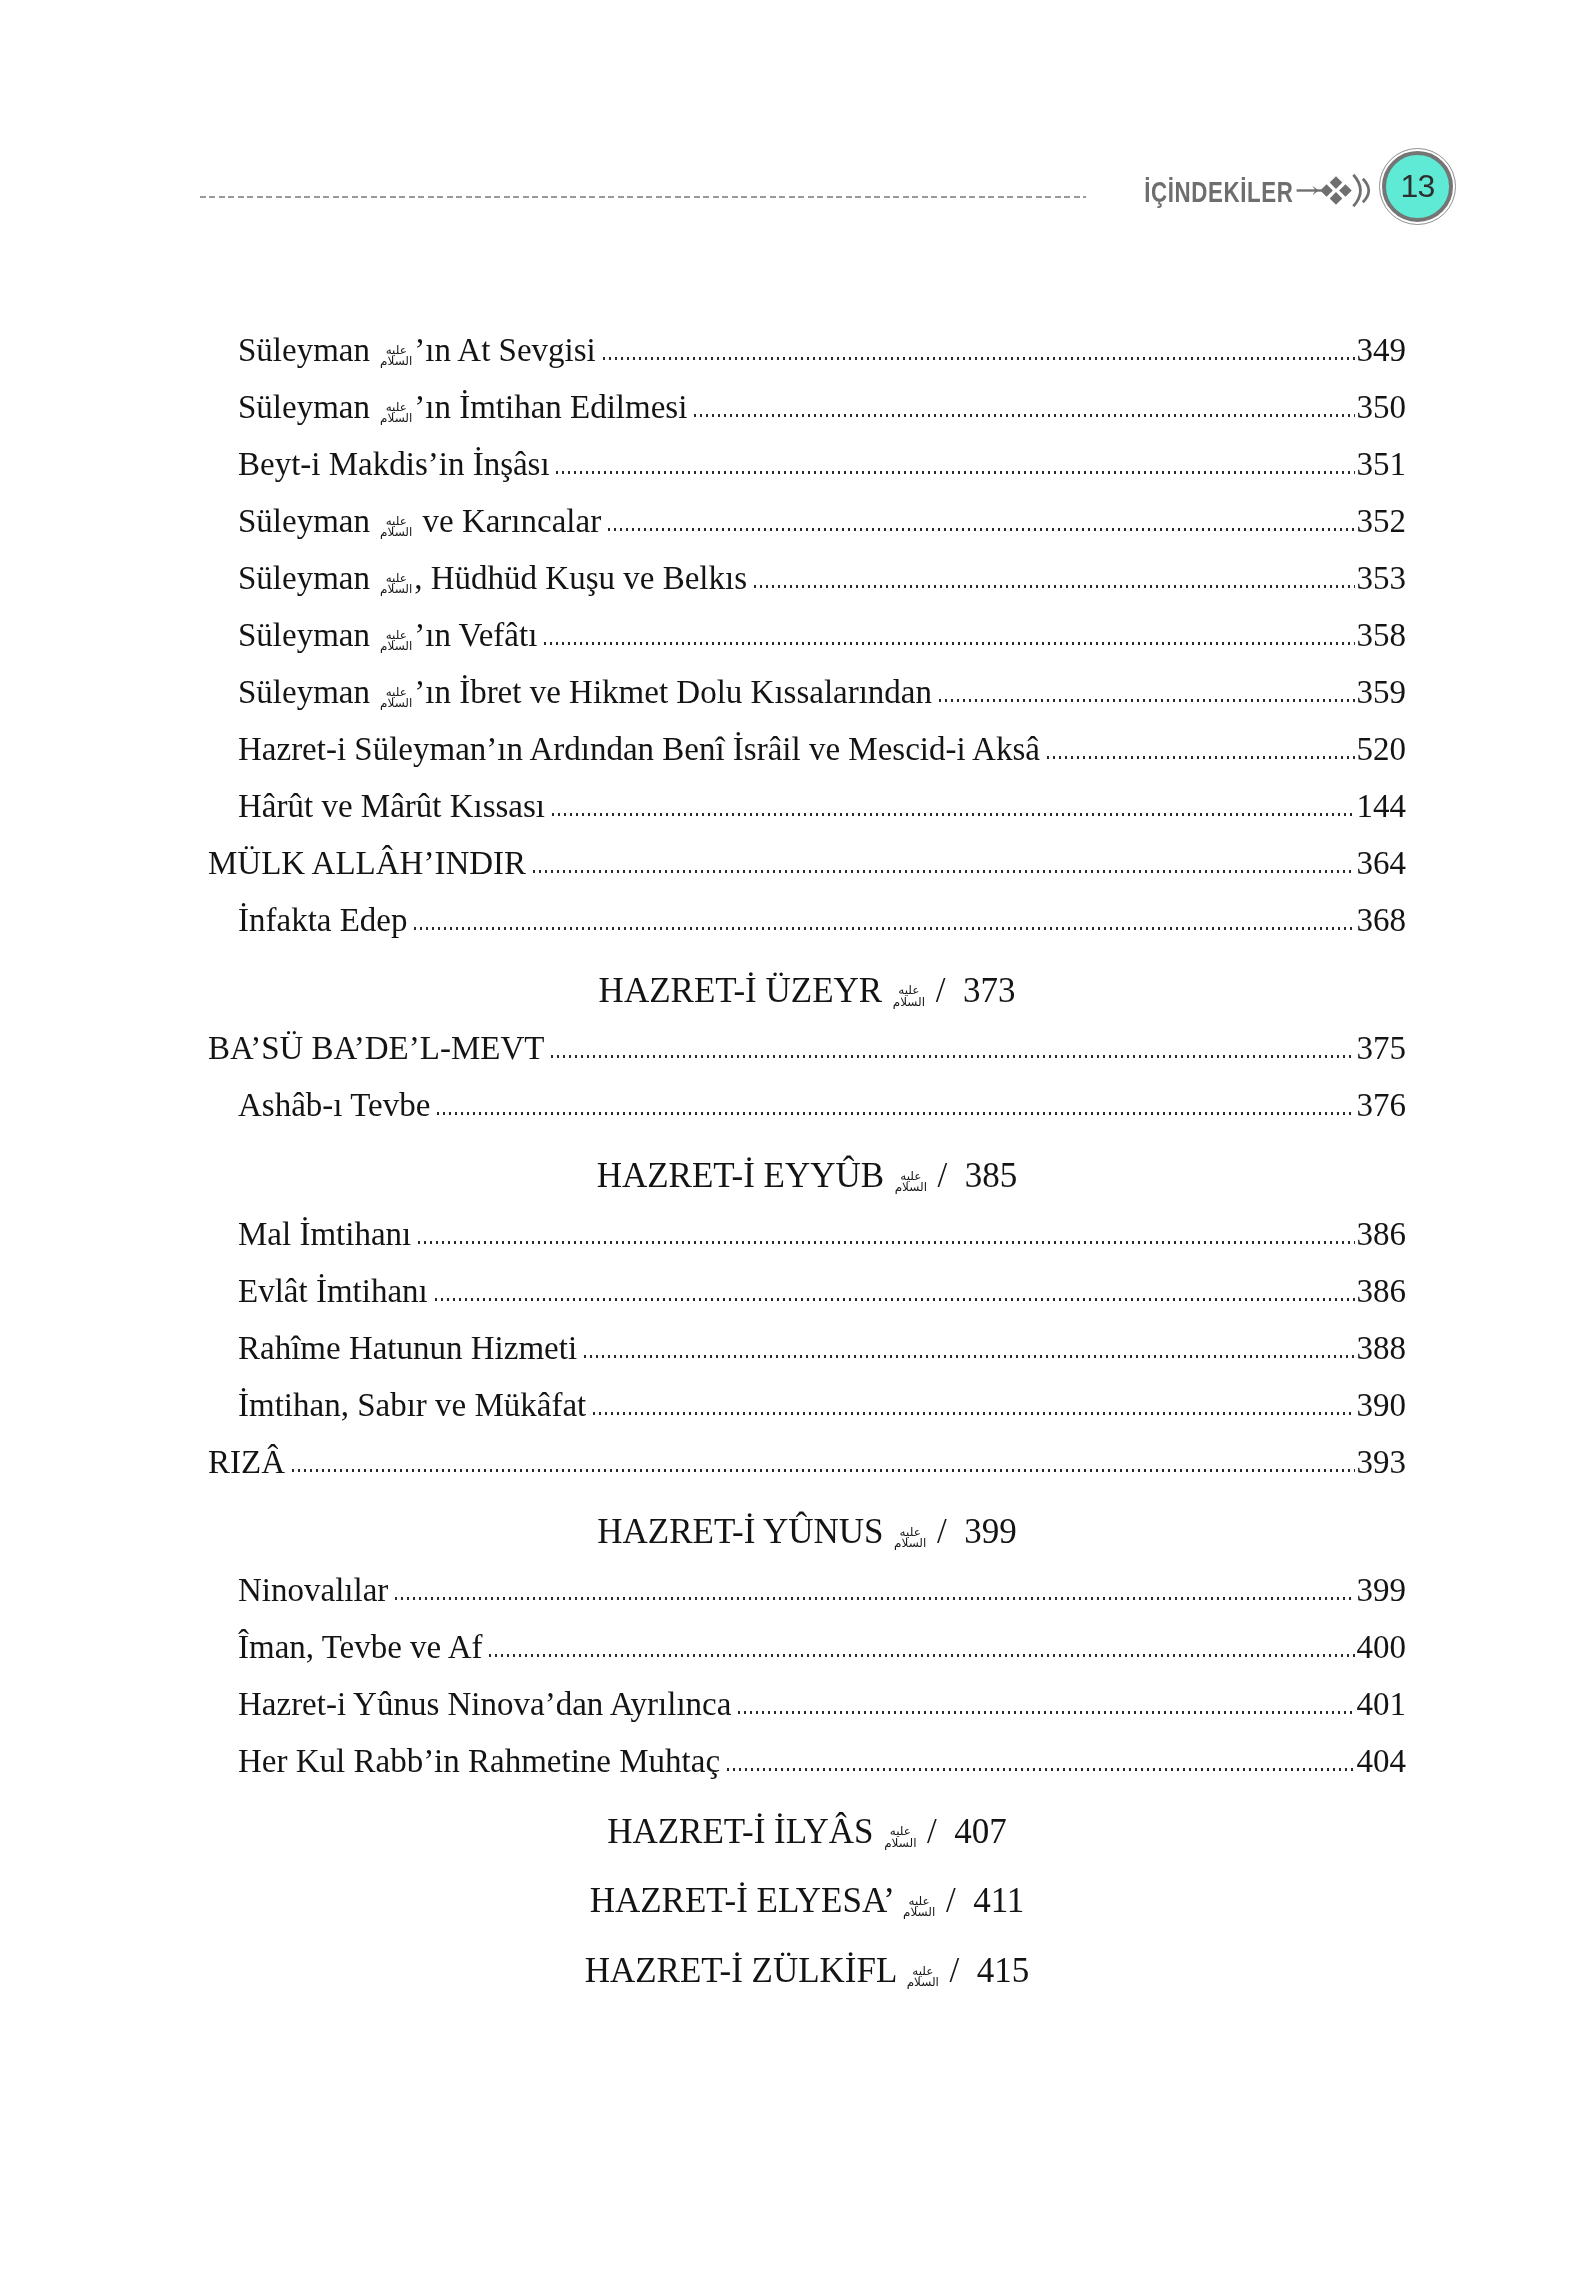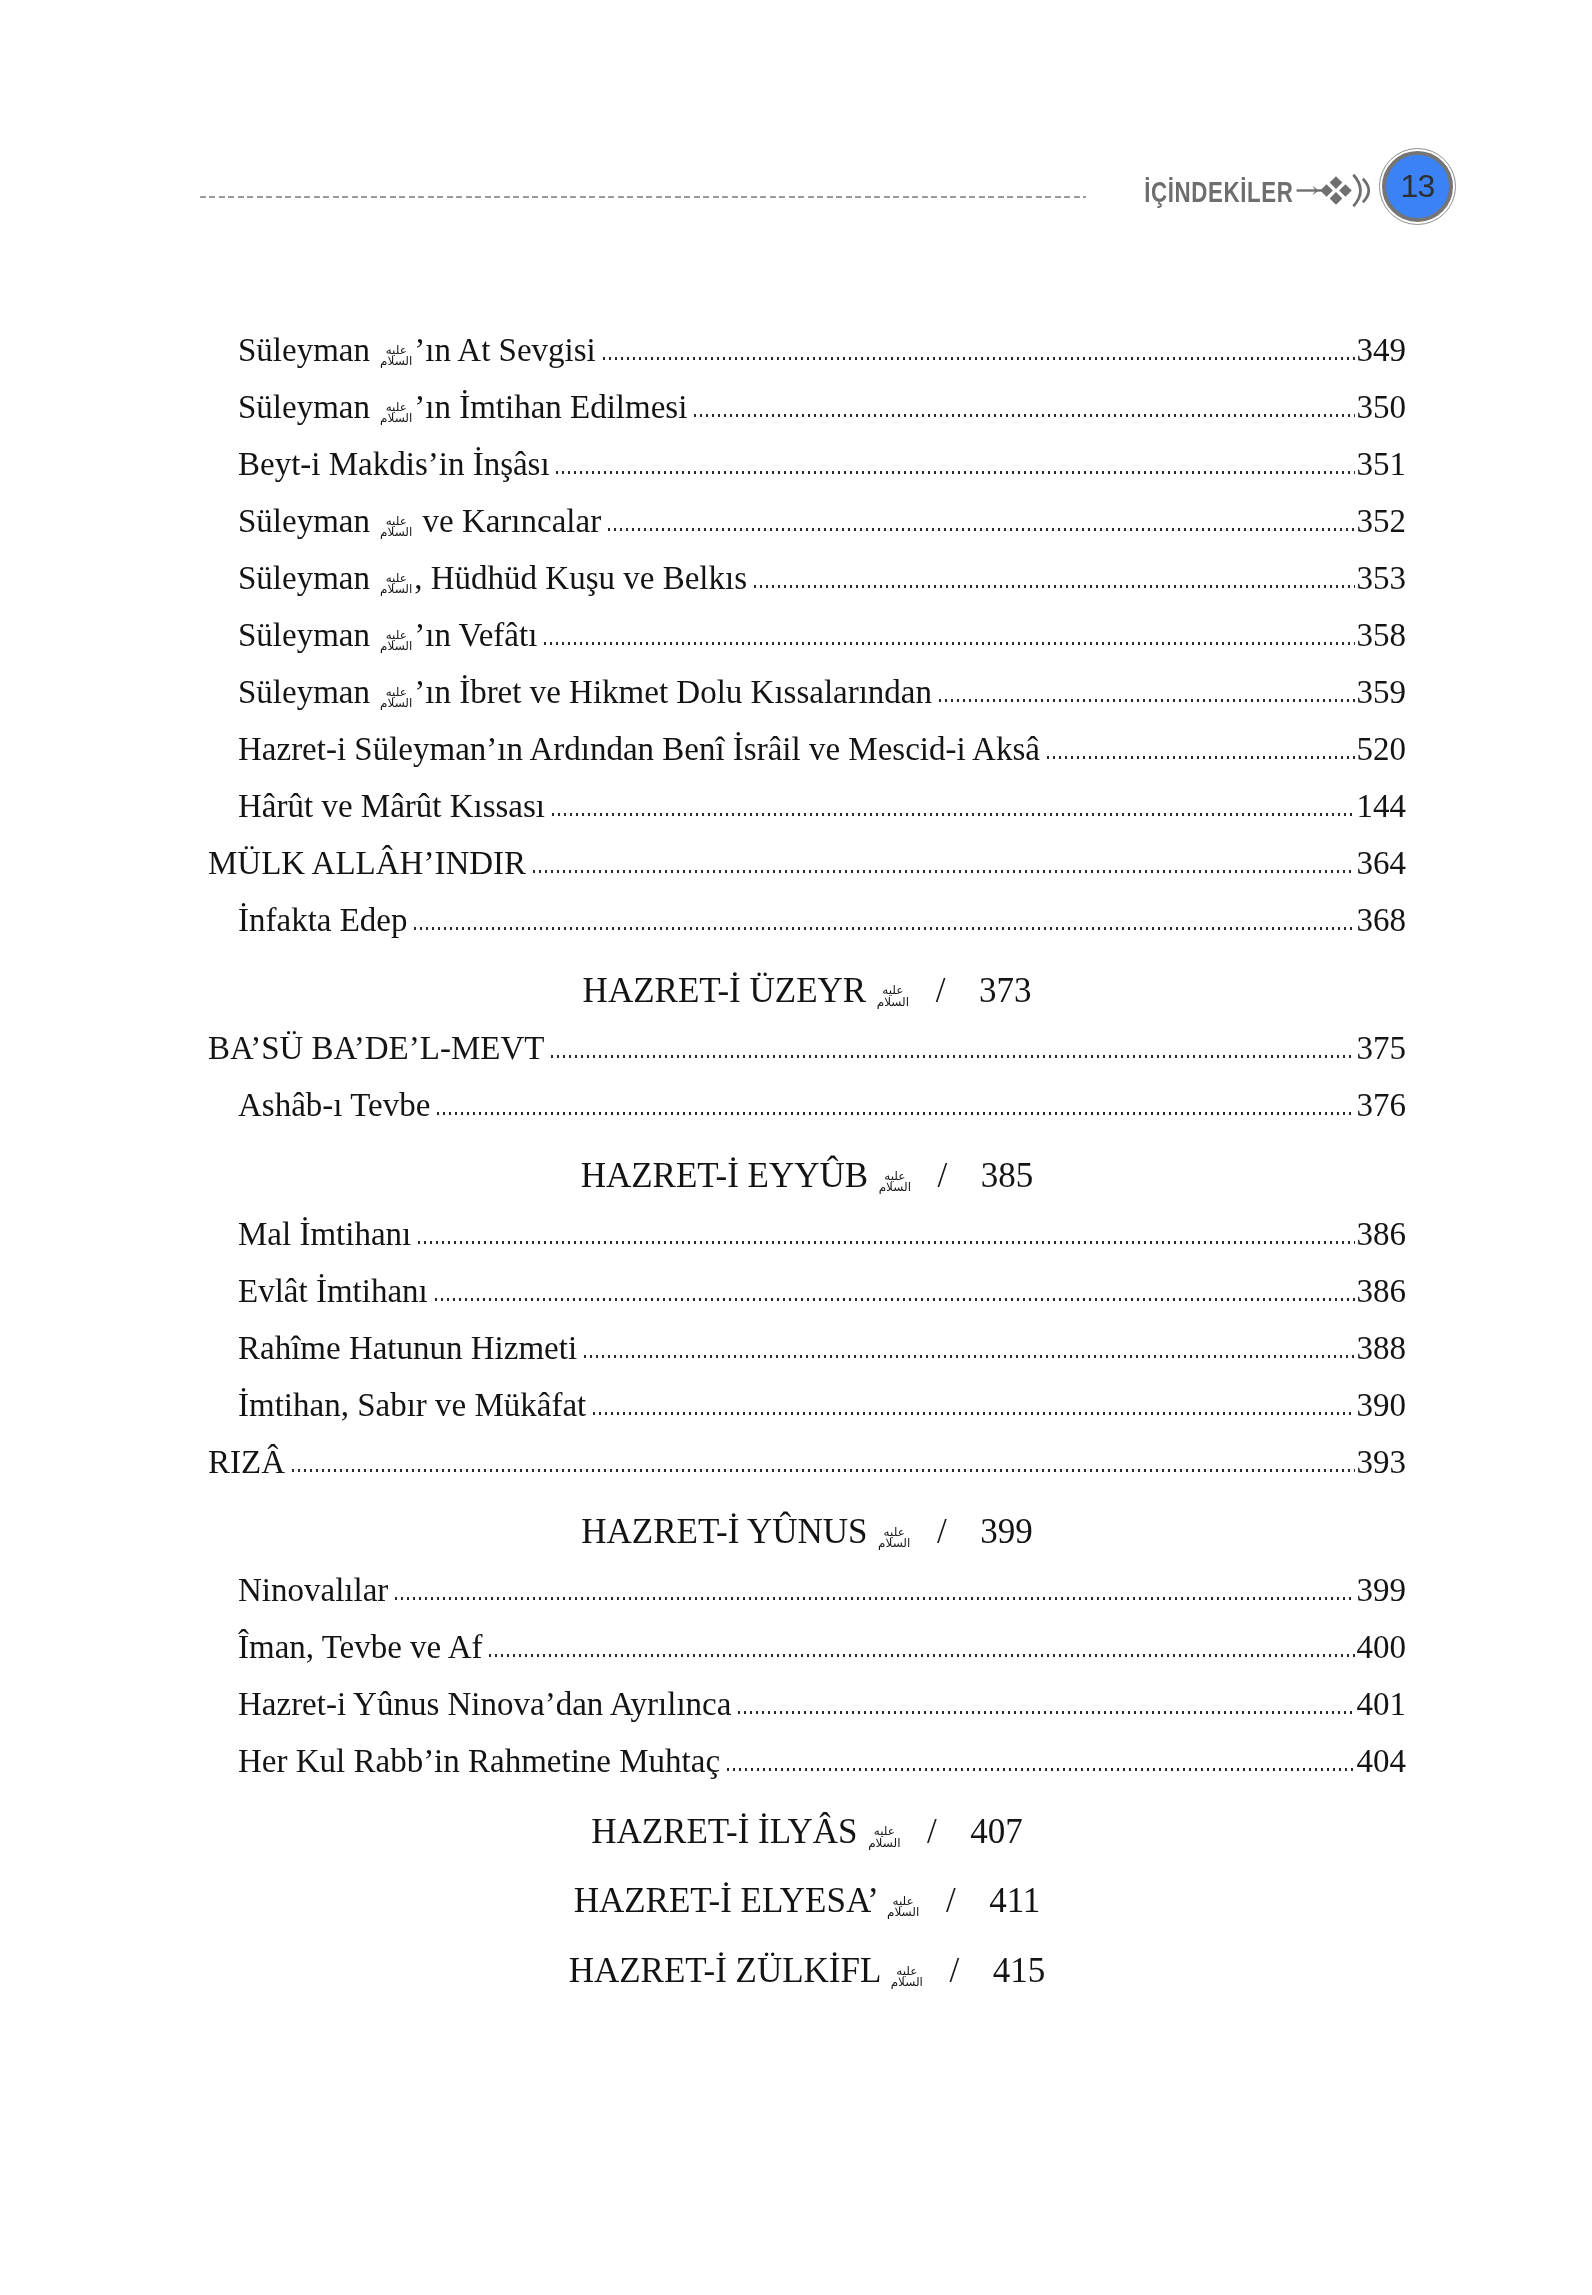--- a/index.html
+++ b/index.html
@@ -28,21 +28,21 @@
     letter-spacing:0.8px; white-space:nowrap;
     transform:scaleX(0.78); transform-origin:right center;
     margin-top:11px;
   }
   .header-ornament{ margin:11px 3.2px 0 1.6px; flex:0 0 auto; }
   .page-badge{
     flex:0 0 auto;
     width:71px; height:71px; box-sizing:border-box;
     border:4.8px solid #757575; border-radius:50%;
     display:flex; align-items:center; justify-content:center;
-    position:relative; background:#3b82f6; margin-left:1.6px;
+    position:relative; background:#5eead4; margin-left:1.6px;
   }
   .page-badge::after{
     content:""; position:absolute; inset:-7.1px;
     border:1.6px solid #8f8f8f; border-radius:50%;
   }
   .page-badge .num{
     font-family:"Liberation Sans", sans-serif;
     font-size:32px; color:#2e2e2e; letter-spacing:-0.8px;
   }
 
@@ -62,21 +62,21 @@
     margin-left:4.8px; margin-right:1.6px;
     background-image:radial-gradient(circle, #2b2b2b 1.3px, transparent 1.5px);
     background-size:6px 4.8px;
     background-repeat:repeat-x;
     background-position:0 100%;
   }
   .row .pg{ flex:0 0 auto; }
   .row.heading{
     justify-content:center;
     font-size:35px;
-    margin-top:12.7px; margin-bottom:1.6px;gap:16px;
+    margin-top:12.7px; margin-bottom:1.6px;
   }
   
   .as{
     font-family:"DejaVu Sans", sans-serif;
     display:inline-block; width:36px;
     font-size:12px; line-height:0.95; text-align:center;
     white-space:normal; vertical-align:baseline;
     transform:translateY(4px);
     color:#161616;
   }

